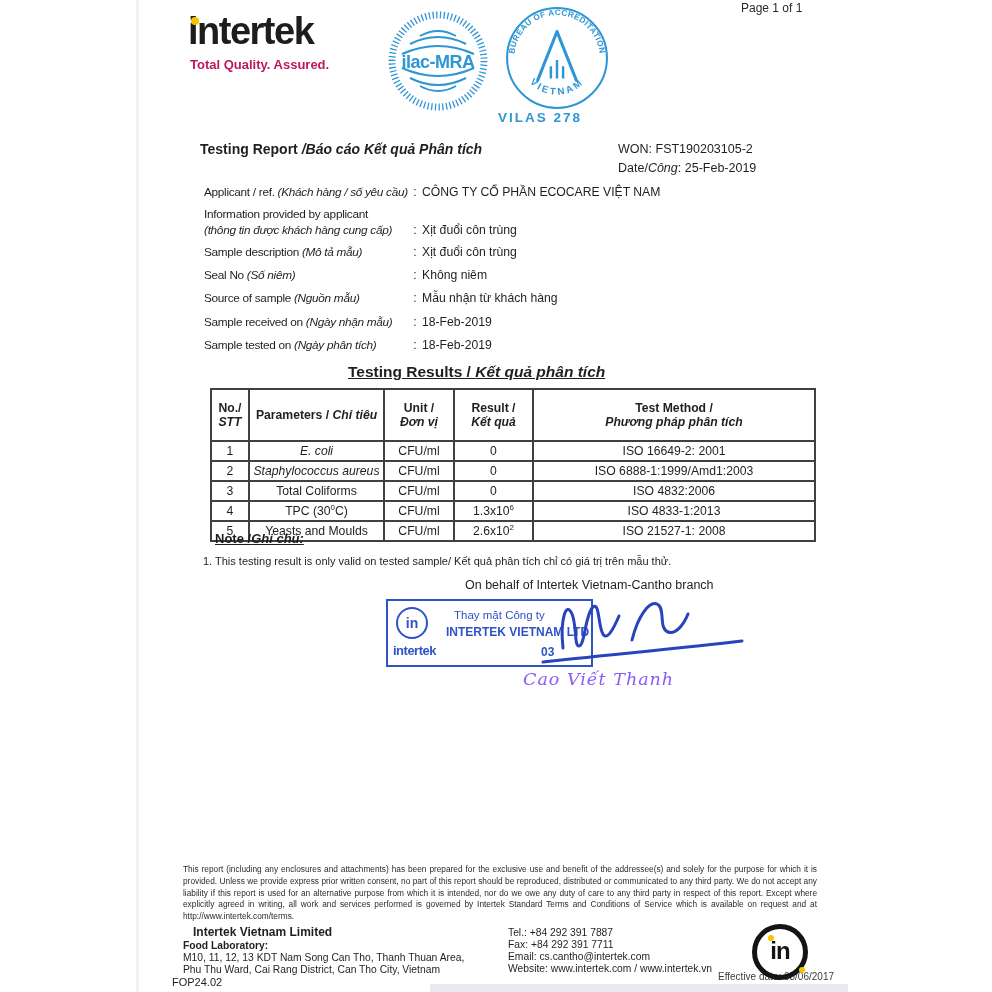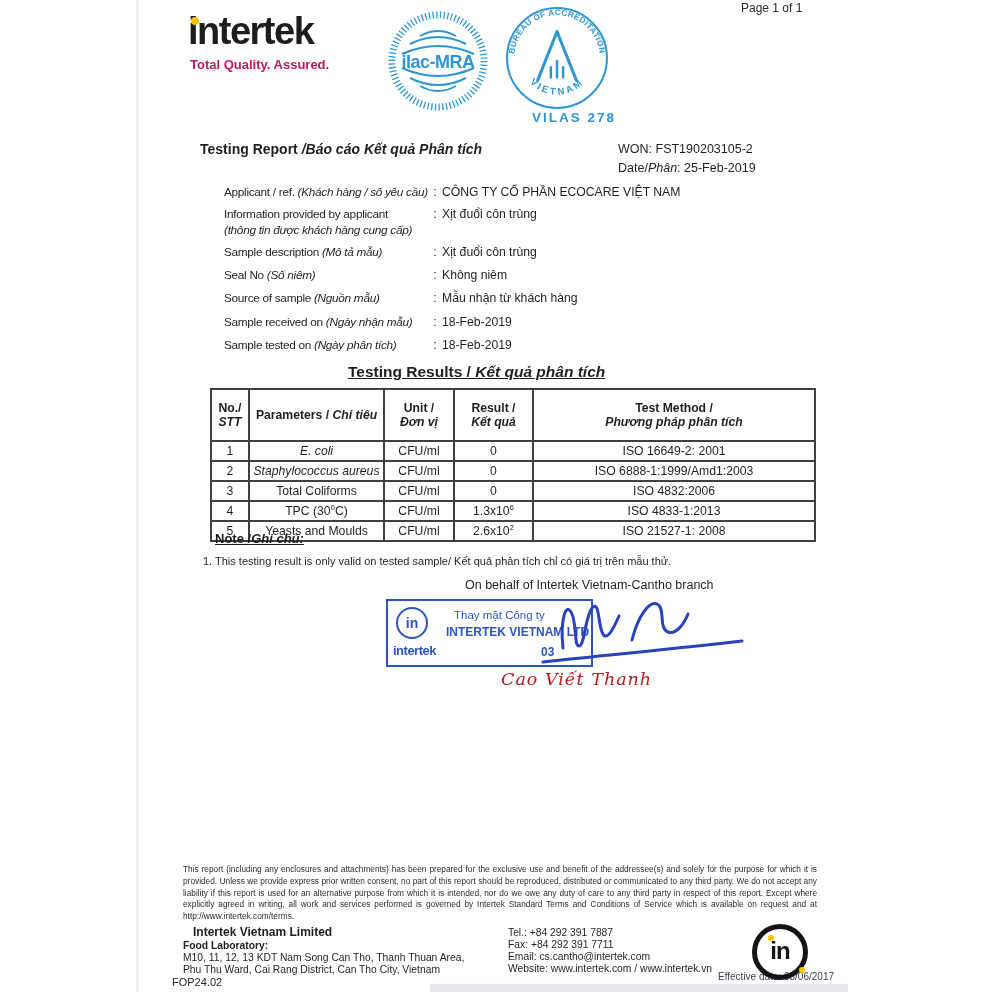--- a/index.html
+++ b/index.html
@@ -10,29 +10,29 @@
   
   .edge-left{left:136px;top:0;width:3px;height:992px;background:#f2f2f5;}
   .corner-tr{left:858px;top:0;width:134px;height:24px;background:#f3f3f6;}
   .strip-bottom{left:430px;top:984px;width:562px;height:8px;background:#e9e9ed;}
   
   .logo{left:188px;top:10px;font-size:38px;font-weight:bold;letter-spacing:-1.5px;color:#1d1d1b;}
   .logo-dot{position:absolute;left:3px;top:7px;width:8px;height:8px;border-radius:50%;background:#f6c500;}
   .tagline{left:190px;top:57px;font-size:13px;font-weight:bold;color:#be185d;}
   .ilac-svg{left:387px;top:10px;}
   .accr-svg{left:504px;top:5px;}
-  .vilas{left:498px;top:110px;width:118px;text-align:right;font-size:13.5px;font-weight:bold;
+  .vilas{left:498px;top:110px;width:118px;text-align:left;font-size:13.5px;font-weight:bold;
          letter-spacing:2px;color:#2e96d5;}
   .page-label{left:741px;top:1px;font-size:12px;color:#2a2a2a;}
   
   .title{left:200px;top:141px;font-size:14px;font-weight:bold;}
   .won{left:618px;top:142px;font-size:12.5px;}
   .rdate{left:618px;top:161px;font-size:12.5px;}
   
-  .frow{position:absolute;left:224px;display:flex;align-items:flex-start;}
+  .frow{position:absolute;left:204px;display:flex;align-items:flex-end;}
   .flabel{width:204px;flex:none;font-size:11.8px;letter-spacing:-0.3px;white-space:nowrap;line-height:16px;}
   .fcolon{width:14px;flex:none;text-align:center;font-size:12.2px;line-height:16px;}
   .fvalue{font-size:12.2px;white-space:nowrap;line-height:16px;}
   
   .rheading{left:348px;top:363px;font-size:15.5px;font-weight:bold;text-decoration:underline;}
   table.results{position:absolute;left:210px;top:388px;width:604px;border-collapse:collapse;
                 font-size:12.2px;table-layout:fixed;}
   table.results th,table.results td{border:2px solid #404040;padding:0 3px;line-height:1.15;}
   table.results th{height:50px;font-weight:bold;text-align:center;vertical-align:middle;}
   table.results td{height:18px;text-align:center;vertical-align:middle;}
@@ -43,22 +43,22 @@
   .behalf{left:465px;top:578px;font-size:12.5px;}
   
   .stamp{left:386px;top:599px;width:203px;height:64px;border:2px solid #2d53c6;color:#2d53c6;}
   .stamp-circle{position:absolute;left:8px;top:6px;width:28px;height:28px;border:2.5px solid #2d53c6;
                 border-radius:50%;text-align:center;line-height:28px;font-size:14px;font-weight:bold;}
   .stamp-brand{position:absolute;left:5px;top:42px;font-size:13px;font-weight:bold;letter-spacing:-0.5px;}
   .stamp-l1{position:absolute;left:66px;top:8px;font-size:11.5px;}
   .stamp-l2{position:absolute;left:58px;top:24px;font-size:12px;font-weight:bold;}
   .stamp-no{position:absolute;left:153px;top:44px;font-size:12px;font-weight:bold;}
   .sig-svg{left:535px;top:588px;}
-  .signer{left:501px;top:669px;font-family:"DejaVu Serif","Liberation Serif",serif;font-style:italic;
-          font-size:17.5px;letter-spacing:1px;color:#b91c1c;}
+  .signer{left:523px;top:669px;font-family:"DejaVu Serif","Liberation Serif",serif;font-style:italic;
+          font-size:17.5px;letter-spacing:1px;color:#8b5cf6;}
   
   .disclaimer{left:183px;top:864px;width:634px;font-size:8.3px;line-height:1.42;text-align:justify;color:#2b2b2b;}
   .f-company{left:183px;top:925px;font-size:12px;font-weight:bold;padding-left:10px;}
   .f-lab{left:183px;top:940px;font-size:10.3px;font-weight:bold;}
   .f-addr1{left:183px;top:952px;font-size:10.3px;}
   .f-addr2{left:183px;top:964px;font-size:10.3px;}
   .f-tel{left:508px;top:927px;font-size:10.3px;}
   .f-fax{left:508px;top:939px;font-size:10.3px;}
   .f-email{left:508px;top:951px;font-size:10.3px;}
   .f-web{left:508px;top:963px;font-size:10.3px;}
@@ -113,21 +113,21 @@
     <path d="M52,26 L33,74 M52,26 L71,74" stroke="#2e96d5" stroke-width="3" fill="none" stroke-linecap="round"></path>
     <path d="M46,60 L46,72 M52,54 L52,72 M58,60 L58,72" stroke="#2e96d5" stroke-width="2.4" fill="none"></path>
   </svg>
   <div class="abs vilas">VILAS 278</div>
 
   <div class="abs title">
     <span>Testing Report </span><span class="it">/Báo cáo Kết quả Phân tích</span>
   </div>
   <div class="abs won">WON: FST190203105-2</div>
   <div class="abs rdate">
-    <span>Date/</span><span class="it">Phân</span><span>: 25-Feb-2019</span>
+    <span>Date/</span><span class="it">Công</span><span>: 25-Feb-2019</span>
   </div>
 
   <div class="frow" style="top:184px">
     <span class="flabel"><span>Applicant / ref. </span><span class="it">(Khách hàng / số yêu cầu)</span></span>
     <span class="fcolon">:</span>
     <span class="fvalue">CÔNG TY CỔ PHẦN ECOCARE VIỆT NAM</span>
   </div>
   <div class="frow" style="top:206px">
     <span class="flabel">
         <div>Information provided by applicant</div>

